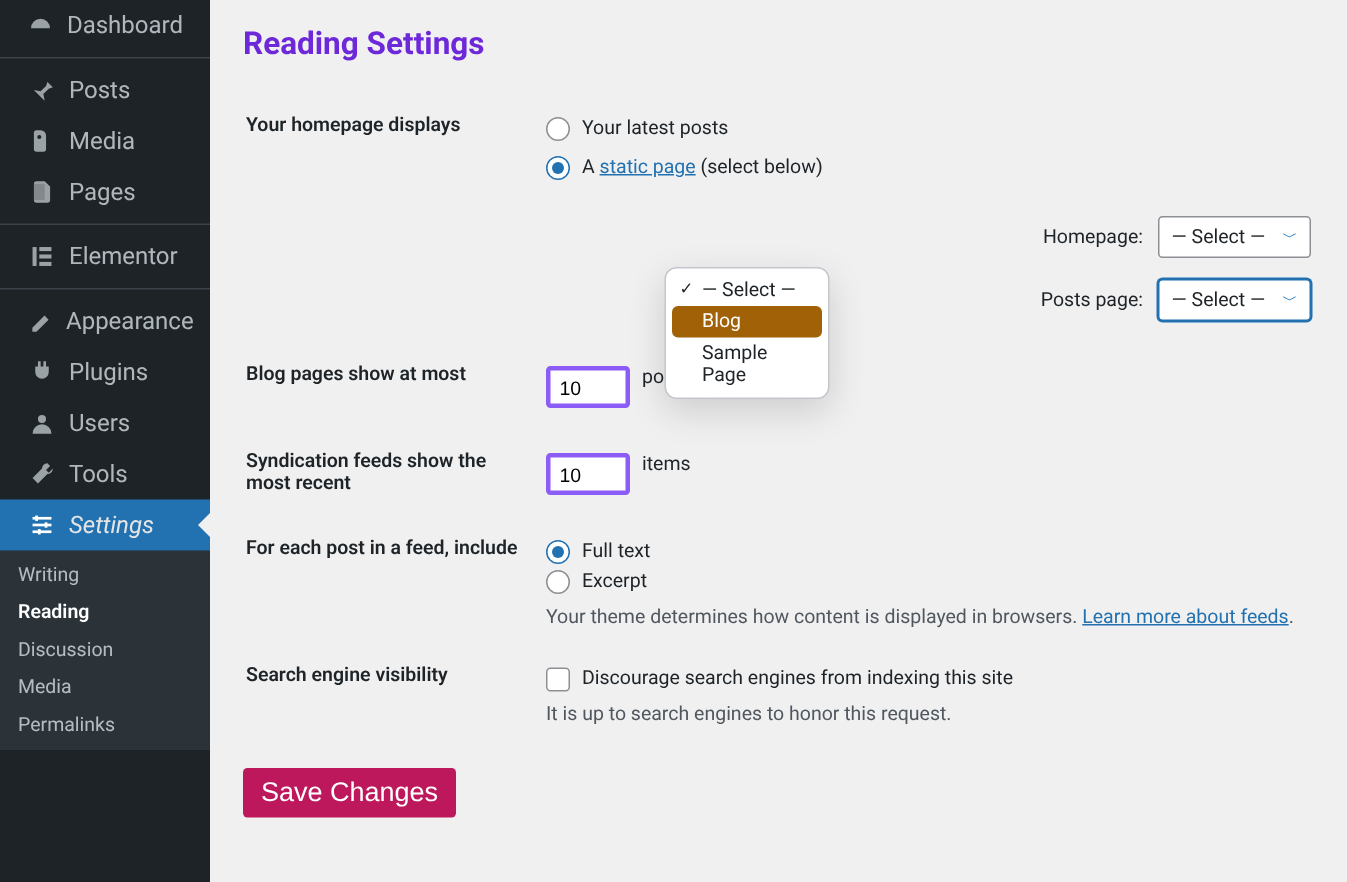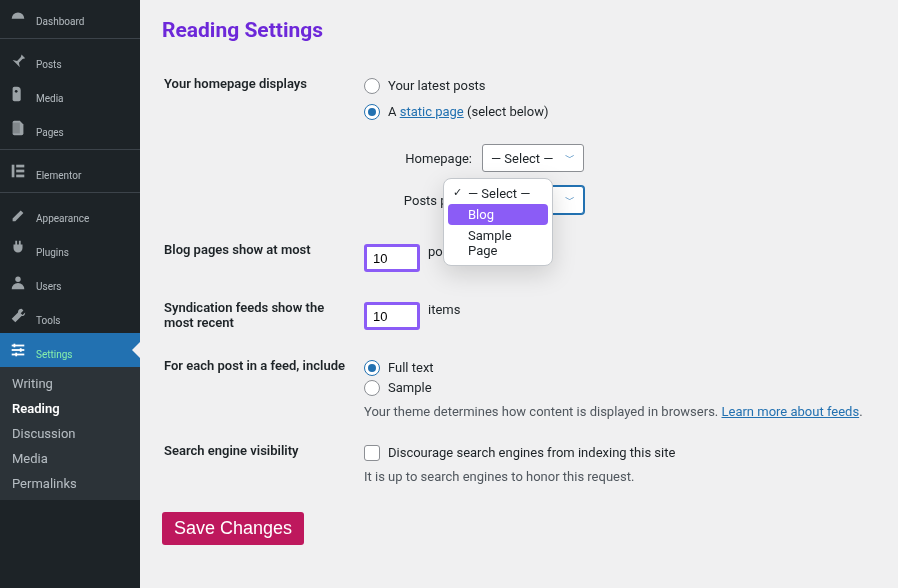--- a/index.html
+++ b/index.html
@@ -15,36 +15,36 @@
 }
 .sidebar {
   position:absolute;
   left:0; top:0; bottom:0;
   width:140px;
   background:#1d2327;
   color:#f0f0f1;
 }
 .menu-item {
   display:flex;
-  align-items:flex-end;
-  padding:7px 8px;
+  align-items:flex-start;
+  padding:7px 18px;
   color:rgba(240,246,252,.7);
   cursor:pointer;
-  font-size:10px;
+  font-size:16px;
 }
 .menu-item .ic {
   width:20px;
   height:20px;
   display:flex;
   align-items:center;
   justify-content:center;
   margin-right:8px;
 }
 .menu-item .ic svg { width:18px; height:18px; fill:rgba(240,246,252,.6); }
-.menu-item.active { background:#2271b1; color:#86efac; position:relative;}
+.menu-item.active { background:#2271b1; color:#e5e5e5; position:relative;font-style:italic;}
 .menu-item.active .ic svg { fill:#fff; }
 .menu-item.active::after {
   content:""; position:absolute; right:0; top:50%; transform:translateY(-50%);
   border:8px solid transparent; border-right-color:#f0f0f1;
 }
 .menu-sep { height:5px; border-top:1px solid #3c434a; margin-top:4px;}
 .submenu { background:#2c3338; padding:4px 0;}
 .submenu-item {
   padding:5px 12px;
   color:rgba(240,246,252,.7);
@@ -76,21 +76,21 @@
   border:1px solid #8c8f94; border-radius:3px; background:#fff;
   padding:0 8px; height:28px; min-width:102px; cursor:pointer;
   font-size:13px;
 }
 .sel .caret { margin-left:8px; font-size:10px; color:#2271b1;}
 .sel.focused { border-color:#2271b1; box-shadow:0 0 0 1px #2271b1;}
 .num-input {
   border:3px solid #8b5cf6; border-radius:3px; background:#fff;
   padding:0 6px; height:28px; width:56px; font-size:13px;
 }
-.selectline { display:flex; align-items:center; margin:4px 0 4px 18px;}
+.selectline { display:flex; align-items:center; margin:4px 0 4px 18px;justify-content:flex-end;}
 .selectline .lbl { width:90px; text-align:right; margin-right:10px;}
 .desc { color:#50575e; font-size:13px; margin-top:8px;}
 .save-btn {
   background:#be185d; color:#fff; border:none; border-radius:3px;
   padding:6px 12px; font-size:18px; cursor:pointer; margin-top:16px;
 }
 
 .dropdown-menu {
   position:absolute;
   background:#fff;
@@ -103,21 +103,21 @@
 .dropdown-menu .opt {
   padding:3px 8px 3px 20px;
   border-radius:4px;
   font-size:13px;
   cursor:pointer;
   position:relative;
 }
 .dropdown-menu .opt.sel-opt::before {
   content:"✓"; position:absolute; left:5px; font-size:11px;
 }
-.dropdown-menu .opt.hl { background:#8b5cf6; color:#fff;}
+.dropdown-menu .opt.hl { background:#a16207; color:#fff;}
 </style>
 </head>
 <body>
 
 <div class="sidebar">
   <div class="menu-item">
     <span class="ic">
         <svg viewBox="0 0 20 20">
           <path d="M3 12a7 7 0 0114 0H3zm7-7a1 1 0 011 1v3a1 1 0 01-2 0V6a1 1 0 011-1z"></path>
         </svg>
@@ -273,21 +273,21 @@
     </tr>
     <tr>
       <td class="label">For each post in a feed, include</td>
       <td>
         <div class="field-row">
           <span class="radio checked"></span>
           <span>Full text</span>
         </div>
         <div class="field-row">
           <span class="radio"></span>
-          <span>Sample</span>
+          <span>Excerpt</span>
         </div>
         <div class="desc">
           <span>Your theme determines how content is displayed in browsers. </span><a class="link">Learn more about feeds</a><span>.</span>
         </div>
       </td>
     </tr>
     <tr>
       <td class="label">Search engine visibility</td>
       <td>
         <div class="field-row">

